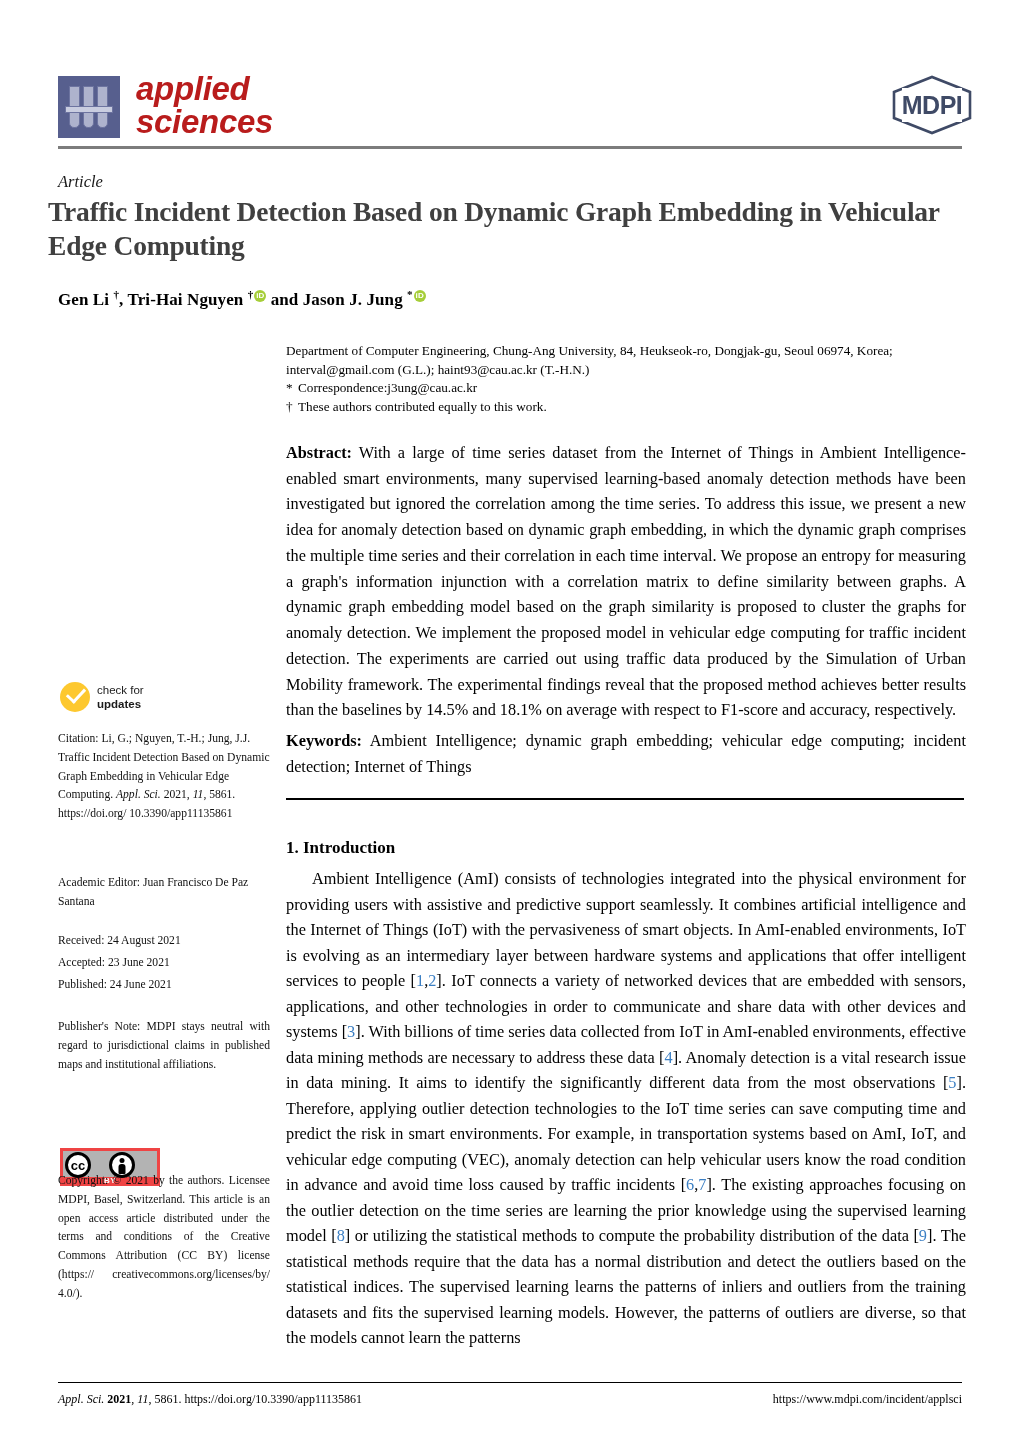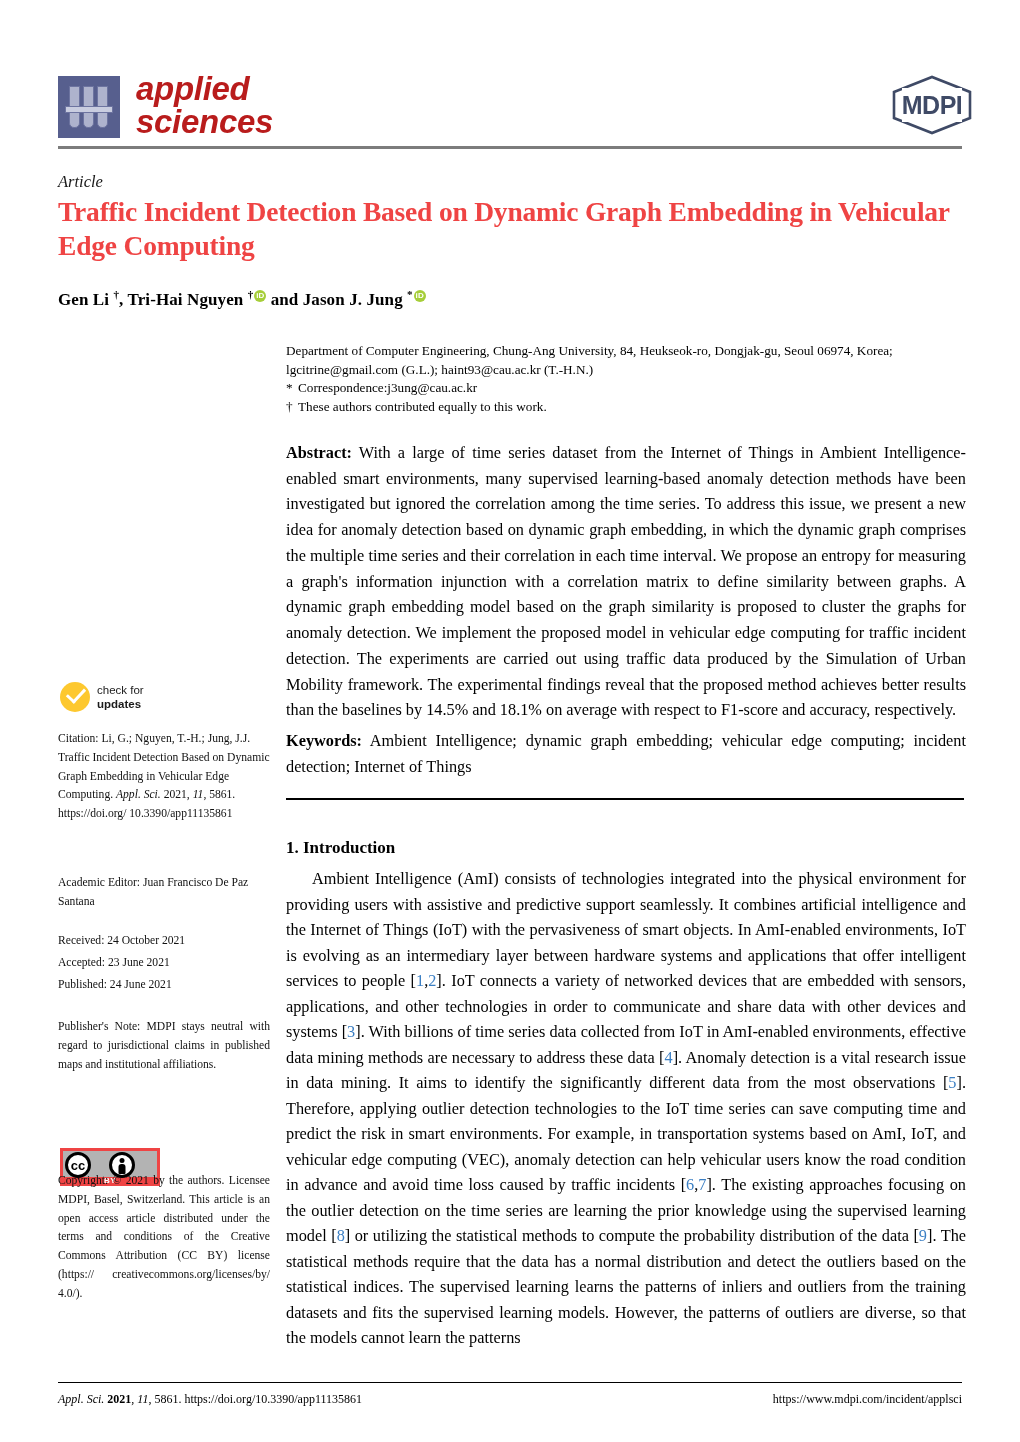--- a/index.html
+++ b/index.html
@@ -95,29 +95,29 @@
   .article-kind {
     position: absolute;
     left: 58px;
     top: 172px;
     font-style: italic;
     font-size: 16.5px;
     color: #1a1a1a;
   }
   .paper-title {
     position: absolute;
-    left: 58px;
+    left: 48px;
     top: 195px;
     width: 910px;
     font-family: "Liberation Serif", "DejaVu Serif", serif;
     font-weight: 700;
     font-size: 27.5px;
     line-height: 1.25;
     letter-spacing: -0.2px;
-    color: #ef4444;
+    color: #404040;
   }
   .authors {
     position: absolute;
     left: 58px;
     top: 288px;
     font-weight: 700;
     font-size: 17px;
     letter-spacing: 0.1px;
   }
   .sup { font-size: 11px; vertical-align: super; }
@@ -351,21 +351,21 @@
   </svg>
 
   <div class="header-rule"></div>
 
   <div class="article-kind">Article</div>
   <div class="paper-title">Traffic Incident Detection Based on Dynamic Graph Embedding in Vehicular Edge Computing</div>
   <div class="authors">Gen Li <sup class="sup">†</sup>, Tri-Hai Nguyen <sup class="sup">†</sup><span class="orcid">iD</span> and Jason J. Jung <sup class="sup">*</sup><span class="orcid">iD</span></div>
 
   <div class="affil">
     <span class="ln">Department of Computer Engineering, Chung-Ang University, 84, Heukseok-ro, Dongjak-gu, Seoul 06974, Korea;</span>
-    <span class="ln">lgcitrine@gmail.com (G.L.); haint93@cau.ac.kr (T.-H.N.)</span>
+    <span class="ln">interval@gmail.com (G.L.); haint93@cau.ac.kr (T.-H.N.)</span>
     <span class="ln"><span class="marker">*</span><span>Correspondence:j3ung@cau.ac.kr</span></span>
     <span class="ln"><span class="marker">†</span><span>These authors contributed equally to this work.</span></span>
   </div>
 
   <div class="abstract"><b>Abstract:</b><span> With a large of time series dataset from the Internet of Things in Ambient Intelligence-enabled smart environments, many supervised learning-based anomaly detection methods have been investigated but ignored the correlation among the time series.  To address this issue, we present a new idea for anomaly detection based on dynamic graph embedding, in which the dynamic graph comprises the multiple time series and their correlation in each time interval. We propose an entropy for measuring a graph's information injunction with a correlation matrix to define similarity between graphs.  A dynamic graph embedding model based on the graph similarity is proposed to cluster the graphs for anomaly detection. We implement the proposed model in vehicular edge computing for traffic incident detection. The experiments are carried out using traffic data produced by the Simulation of Urban Mobility framework. The experimental findings reveal that the proposed method achieves better results than the baselines by 14.5% and 18.1% on average with respect to F1-score and accuracy, respectively.</span></div>
 
   <div class="keywords"><b>Keywords:</b><span> Ambient Intelligence; dynamic graph embedding; vehicular edge computing; incident detection; Internet of Things</span></div>
 
   <div class="rule-intro"></div>
   <div class="section-heading">1. Introduction</div>
@@ -380,21 +380,21 @@
     <div class="cfu-text">
       <div class="l1">check for</div>
       <div class="l2">updates</div>
     </div>
   </div>
 
   <div class="sidebar-block" style="top:730px;"><b>Citation:</b>  Li, G.; Nguyen, T.-H.; Jung, J.J. Traffic Incident Detection Based on Dynamic Graph Embedding in Vehicular Edge Computing. <i>Appl. Sci.</i> <b>2021</b>, <i>11</i>, 5861.  https://doi.org/ 10.3390/app11135861</div>
 
   <div class="sidebar-block" style="top:874px;">Academic Editor: Juan Francisco De Paz Santana</div>
 
-  <div class="sidebar-block" style="top:932px;">Received: 24 October 2021</div>
+  <div class="sidebar-block" style="top:932px;">Received: 24 August 2021</div>
   <div class="sidebar-block" style="top:954px;">Accepted: 23 June 2021</div>
   <div class="sidebar-block" style="top:976px;">Published: 24 June 2021</div>
 
   <div class="sidebar-block just" style="top:1018px;"><b>Publisher's Note:</b> MDPI stays neutral with regard to jurisdictional claims in published maps and institutional affiliations.</div>
 
   <div class="ccby">
     <div class="ccby-inner"></div>
     <div class="cc-badge-circ cc-circ-1">cc</div>
     <div class="cc-badge-circ cc-circ-2">
       <span class="cc-person"></span>

